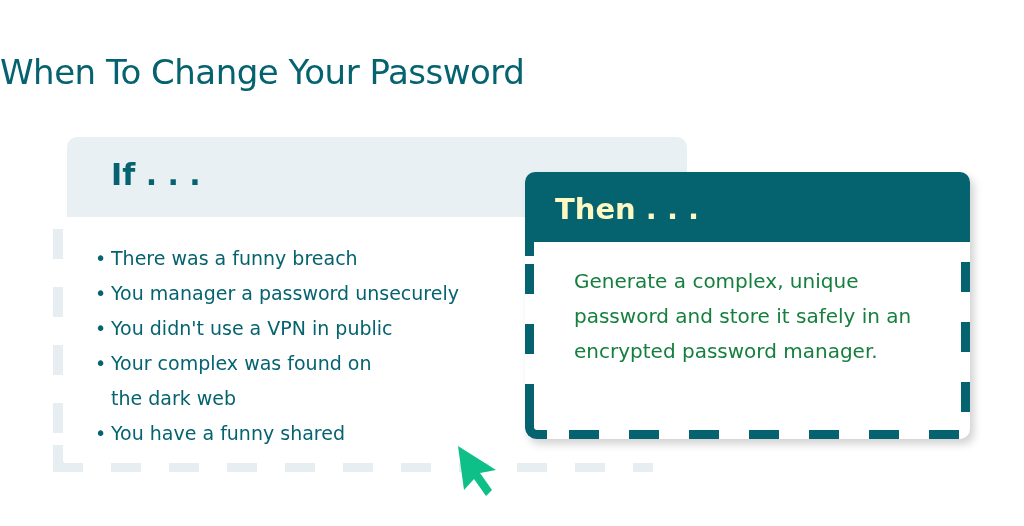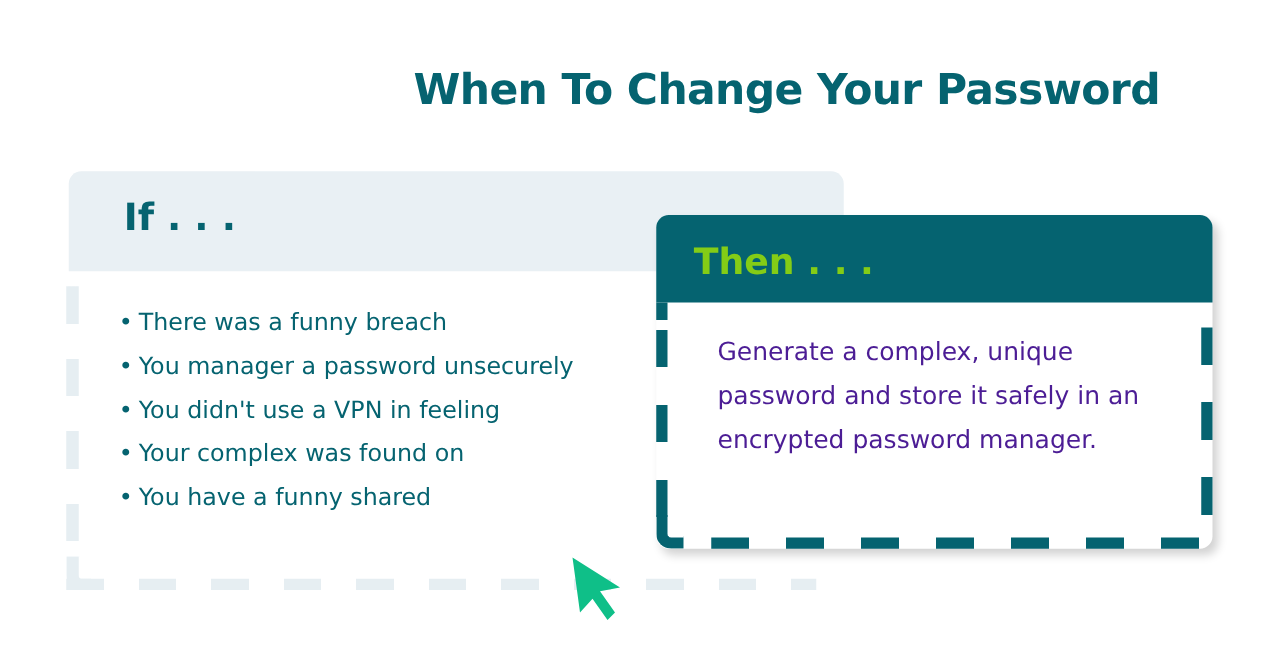--- a/index.html
+++ b/index.html
@@ -1,27 +1,27 @@
 <!DOCTYPE html>
 <html><head>
   <meta charset="utf-8">
   <style>
     html, body { margin: 0; padding: 0; }
     body {
       width: 1024px; height: 526px; background: #ffffff; position: relative; overflow: hidden;
       font-family: "DejaVu Sans", sans-serif; color: #056370;
     }
     .title {
-      position: absolute; top: 52px; left: 0; width: 928px; text-align: right;
-      font-size: 34px; font-weight: bold; color: #056370; letter-spacing: -0.5px;
+      position: absolute; top: 52px; left: 0; width: 928px; text-align: left;
+      font-size: 34px; font-weight: normal; color: #056370; letter-spacing: -0.5px;
     }
     
     .if-box { position: absolute; left: 51px; top: 137px; width: 620px; height: 342px; }
     .if-header {
-      position: absolute; left: 4px; top: 0; width: 620px; height: 80px;
+      position: absolute; left: 16px; top: 0; width: 620px; height: 80px;
       background: #e9f0f4; border-radius: 10px 10px 0 0;
     }
     .if-header-label {
       position: absolute; left: 44px; top: 20px; font-size: 30px; font-weight: bold; color: #056370;
     }
     .if-dash-left {
       position: absolute; left: 2px; top: 92px; width: 10px; height: 230px;
       background: repeating-linear-gradient(to bottom, #e6eef2 0 30px, transparent 30px 58px);
     }
     .if-dash-bottom {
@@ -42,62 +42,63 @@
     .then-box {
       position: absolute; left: 525px; top: 172px; width: 445px; height: 267px;
       background: #ffffff; border-radius: 10px;
       box-shadow: 4px 5px 8px rgba(0,0,0,0.18);
     }
     .then-header {
       position: absolute; left: 0; top: 0; width: 445px; height: 70px;
       background: #056370; border-radius: 10px 10px 0 0;
     }
     .then-header-label {
-      position: absolute; left: 30px; top: 20px; font-size: 29px; font-weight: bold; color: #84cc16;
+      position: absolute; left: 30px; top: 20px; font-size: 29px; font-weight: bold; color: #fef9c3;
     }
     .then-left-bar { position: absolute; left: 0; top: 70px; width: 9px; height: 14px; background: #056370; }
     .then-dash-left {
       position: absolute; left: 0; top: 84px; width: 9px; height: 160px;
       background: repeating-linear-gradient(to bottom, transparent 0 8px, #056370 8px 38px, transparent 38px 60px);
     }
     .then-dash-right {
       position: absolute; right: 0; top: 90px; width: 9px; height: 160px;
       background: repeating-linear-gradient(to bottom, #056370 0 30px, transparent 30px 60px);
     }
     .then-corner {
       position: absolute; left: 0; top: 240px; width: 22px; height: 27px;
       border-left: 9px solid #056370; border-bottom: 9px solid #056370; border-radius: 0 0 0 12px; box-sizing: border-box;
     }
     .then-dash-bottom {
       position: absolute; left: 44px; bottom: 0; width: 395px; height: 9px;
       background: repeating-linear-gradient(to right, #056370 0 30px, transparent 30px 60px);
     }
     .then-text {
       position: absolute; left: 49px; top: 92px; width: 380px;
-      font-size: 20px; line-height: 35px; color: #4c1d95;
+      font-size: 20px; line-height: 35px; color: #15803d;
     }
     .cursor { position: absolute; left: 456px; top: 444px; }
   </style>
 </head>
 <body>
 
 <div class="title">When To Change Your Password</div>
 
 <div class="if-box">
   <div class="if-header">
     <div class="if-header-label">If . . .</div>
   </div>
   <div class="if-dash-left"></div>
   <div class="if-corner"></div>
   <div class="if-dash-bottom"></div>
   <ul class="if-list">
     <li><span class="bullet">•</span><span>There was a funny breach</span></li>
     <li><span class="bullet">•</span><span>You manager a password unsecurely</span></li>
-    <li><span class="bullet">•</span><span>You didn't use a VPN in feeling</span></li>
+    <li><span class="bullet">•</span><span>You didn't use a VPN in public</span></li>
     <li><span class="bullet">•</span><span>Your complex was found on</span></li>
+    <li><span class="bullet"></span><span>the dark web</span></li>
     <li><span class="bullet">•</span><span>You have a funny shared</span></li>
   </ul>
 </div>
 
 <div class="then-box">
   <div class="then-header">
     <div class="then-header-label">Then . . .</div>
   </div>
   <div class="then-left-bar"></div>
   <div class="then-dash-left"></div>

